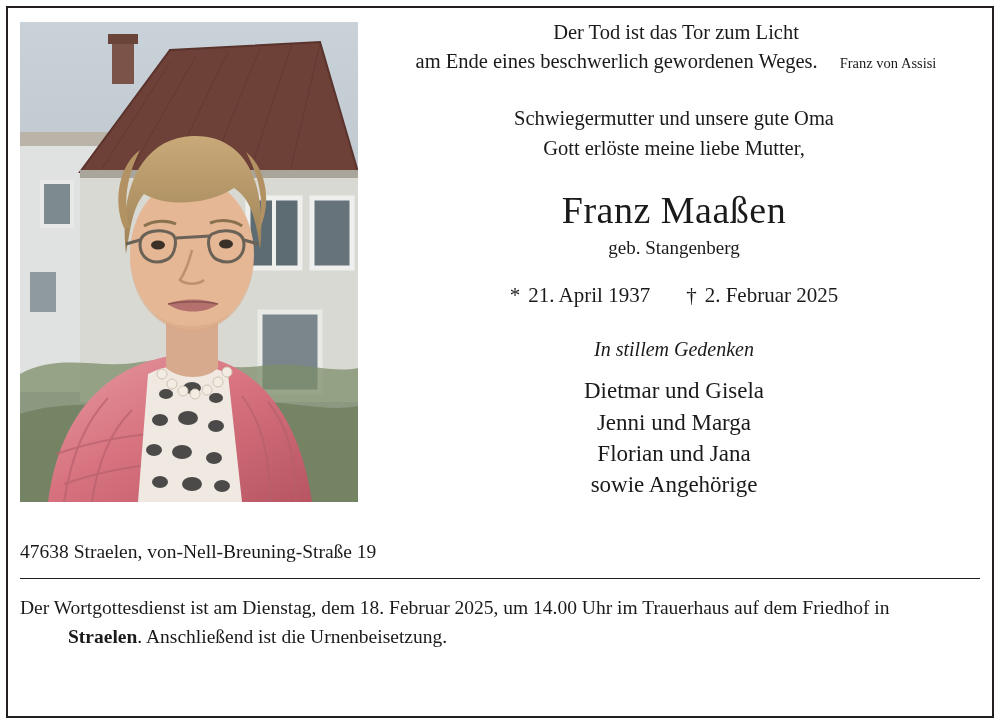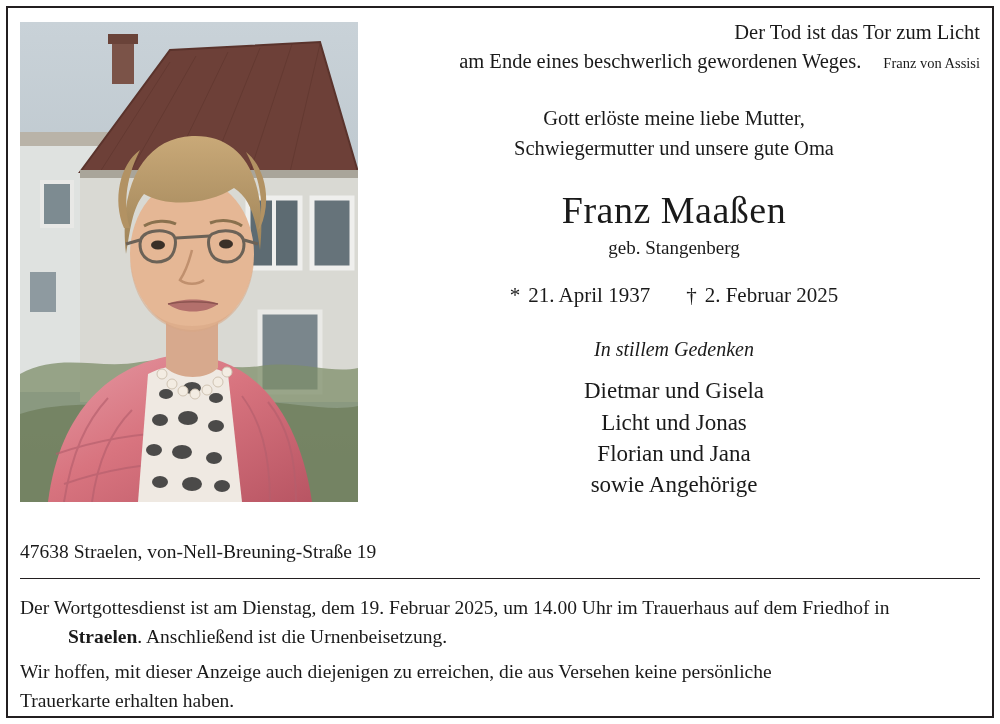--- a/index.html
+++ b/index.html
@@ -50,21 +50,21 @@
 
   
   .right-col {
     position: absolute;
     left: 348px;
     top: 0px;
     width: 612px;
     text-align: center;
   }
   .verse {
-    text-align: right;
+    text-align: center;
     padding-left: 4px;
     font-size: 20.5px;
     line-height: 1.42;
     color: #1a1a1a;
   }
   .verse .line2 {
     white-space: nowrap;
   }
   .attribution {
     font-size: 14.5px;
@@ -265,52 +265,51 @@
     </div>
 
     <div class="right-col">
 
       <div class="verse">
         <div>Der Tod ist das Tor zum Licht</div>
         <div class="line2"><span>am Ende eines beschwerlich gewordenen Weges.</span><span class="attribution">Franz von Assisi</span></div>
       </div>
 
       <div class="intro">
+        <div>Schwiegermutter und unsere gute Oma</div>
         <div>Gott erlöste meine liebe Mutter,</div>
-        <div>Schwiegermutter und unsere gute Oma</div>
       </div>
 
       <div class="name">Franz Maaßen</div>
       <div class="maiden">geb. Stangenberg</div>
 
       <div class="dates">
         <div>
           <span class="sym">*</span><span>21. April 1937</span>
         </div>
         <div>
           <span class="sym">†</span><span>2. Februar 2025</span>
         </div>
       </div>
 
       <div class="memo">In stillem Gedenken</div>
 
       <div class="survivors">
         <div>Dietmar und Gisela</div>
-        <div>Licht und Jonas</div>
+        <div>Jenni und Marga</div>
         <div>Florian und Jana</div>
         <div>sowie Angehörige</div>
       </div>
     </div>
 
     <div class="address">47638 Straelen, von-Nell-Breuning-Straße 19</div>
 
     <div class="rule"></div>
 
     <div class="service">
-      <p><span>Der Wortgottesdienst ist am Dienstag, dem 19. Februar 2025, um 14.00 Uhr im Trauerhaus auf dem Friedhof in </span><b>Straelen</b><span>. Anschließend ist die Urnenbeisetzung.</span></p>
+      <p><span>Der Wortgottesdienst ist am Dienstag, dem 18. Februar 2025, um 14.00 Uhr im Trauerhaus auf dem Friedhof in </span><b>Straelen</b><span>. Anschließend ist die Urnenbeisetzung.</span></p>
       <p class="p2">
-        <span>Wir hoffen, mit dieser Anzeige auch diejenigen zu erreichen, die aus Versehen keine persönliche</span><br>
-        <span>Trauerkarte erhalten haben.</span>
+        <br>
       </p>
     </div>
 
   </div>
 </div>
 
 </body></html>

